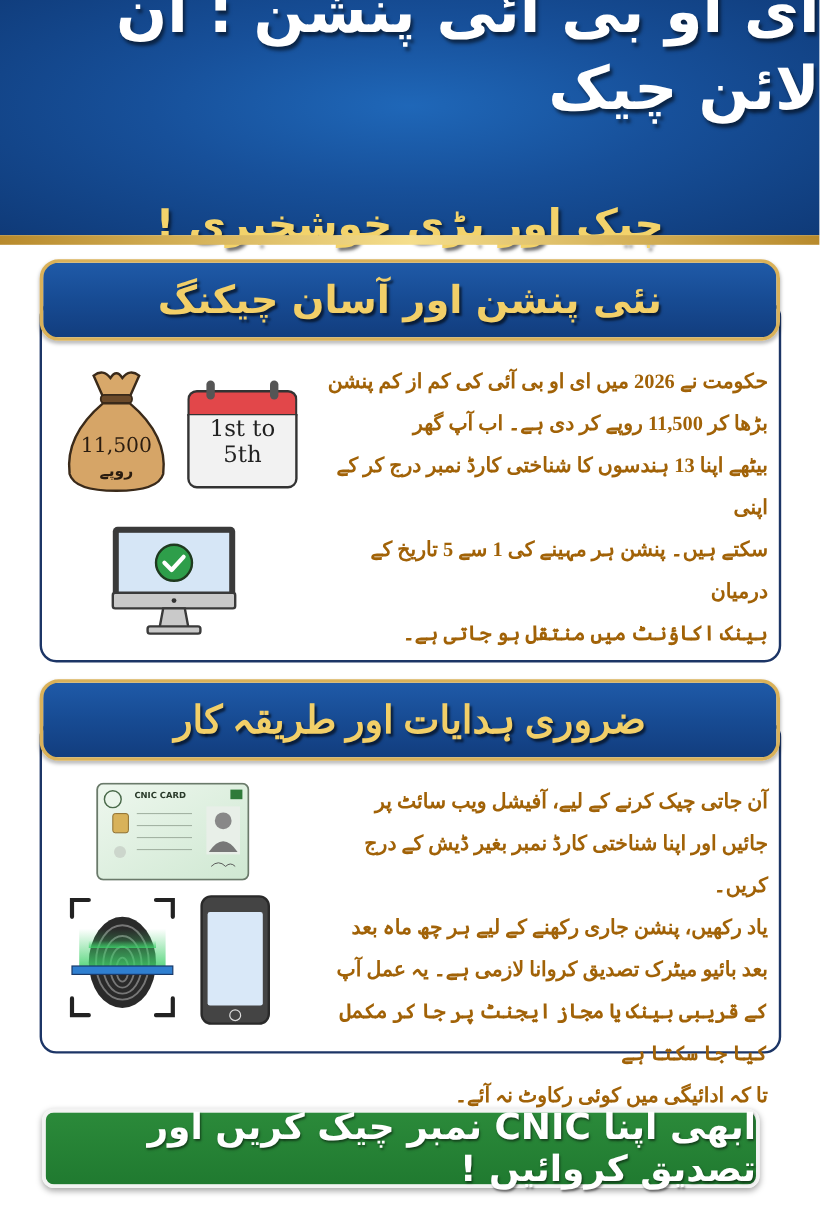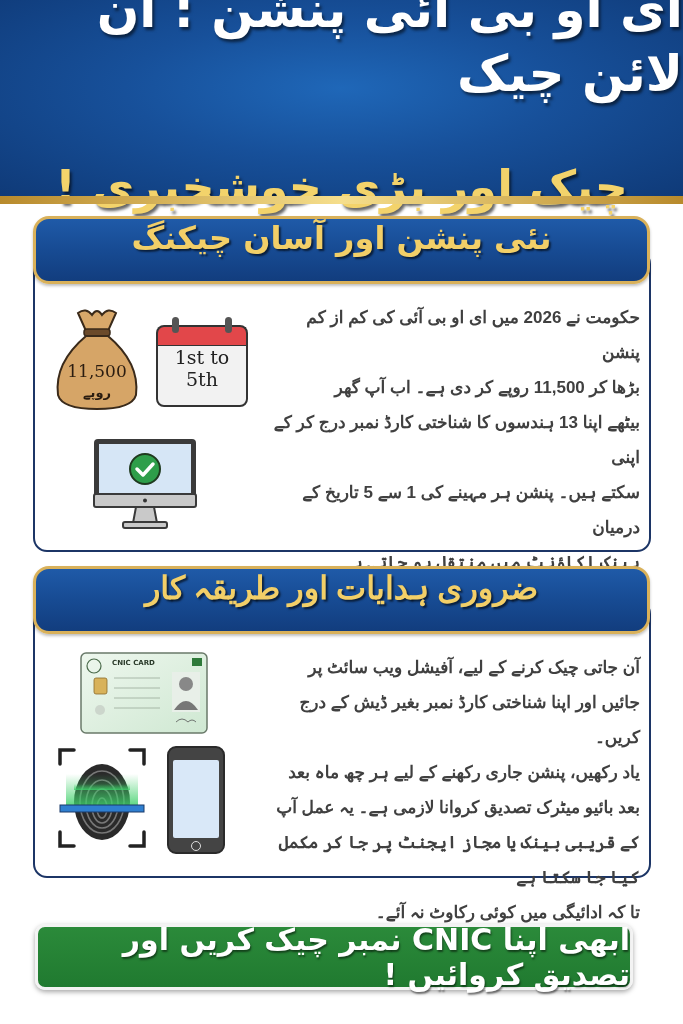--- a/index.html
+++ b/index.html
@@ -12,21 +12,21 @@
     display: flex; flex-direction: column; align-items: center; justify-content: center;
     direction: rtl;
     gap: 30px;
   }
   .header-line1 {
     color: #ffffff; font-size: 50px; font-weight: bold; line-height: 64px;
     text-shadow: 2px 3px 3px rgba(0,0,0,0.55);
     font-family: "DejaVu Sans", sans-serif;
   }
   .header-line2 {
-    font-size: 46px; font-weight: bold; line-height: 62px; margin-top: 20px;
+    font-size: 34px; font-weight: bold; line-height: 62px; margin-top: 20px;
     color: #f3d36b;
     text-shadow: 2px 3px 3px rgba(0,0,0,0.6);
     font-family: "DejaVu Sans", sans-serif;
   }
   .gold-rule {
     position: absolute; left: 0; top: 196px; width: 683px; height: 8px;
     background: linear-gradient(90deg, #b88a2c 0%, #f5de8c 50%, #b88a2c 100%);
   }
 
   .card {
@@ -35,33 +35,33 @@
   }
   .card-1 { top: 250px; height: 302px; }
   .card-2 { top: 600px; height: 278px; }
 
   .banner {
     position: absolute; left: 33px; width: 617px; height: 68px;
     border-radius: 16px;
     background: linear-gradient(180deg, #1f5aa8 0%, #174b93 50%, #123d7e 100%);
     border: 3px solid #d9b15a;
     box-shadow: 0 2px 3px rgba(0,0,0,0.25);
-    display: flex; align-items: flex-start; justify-content: center; direction: rtl;
+    display: flex; align-items: center; justify-content: center; direction: rtl;
   }
   .banner-1 { top: 216px; }
   .banner-2 { top: 566px; font-family: Liberation Serif, serif; }
   .banner-title {
     font-size: 32px; font-weight: bold; color: #f2cf68;
     text-shadow: 2px 2px 2px rgba(0,0,0,0.6);
   }
 
   .body-text {
     position: absolute; direction: rtl; text-align: right;
-    font-size: 17px; font-weight: bold; color: #404040; line-height: 35px;
-    font-family: Liberation Sans, sans-serif;
+    font-size: 17px; font-weight: bold; color: #a16207; line-height: 35px;
+    font-family: Liberation Serif, serif;
   }
   .body-text-1 { left: 272px; top: 300px; width: 368px; }
   .body-text-2 { left: 262px; top: 650px; width: 378px; }
 
   
   .money-bag { position: absolute; left: 48px; top: 305px; width: 98px; height: 108px; }
   .calendar { position: absolute; left: 156px; top: 315px; width: 92px; height: 92px; }
   .calendar-top {
     position: absolute; left: 0; top: 10px; width: 92px; height: 22px;
     background: #e2474a; border-radius: 8px 8px 0 0; border: 2px solid #333; border-bottom: none;

